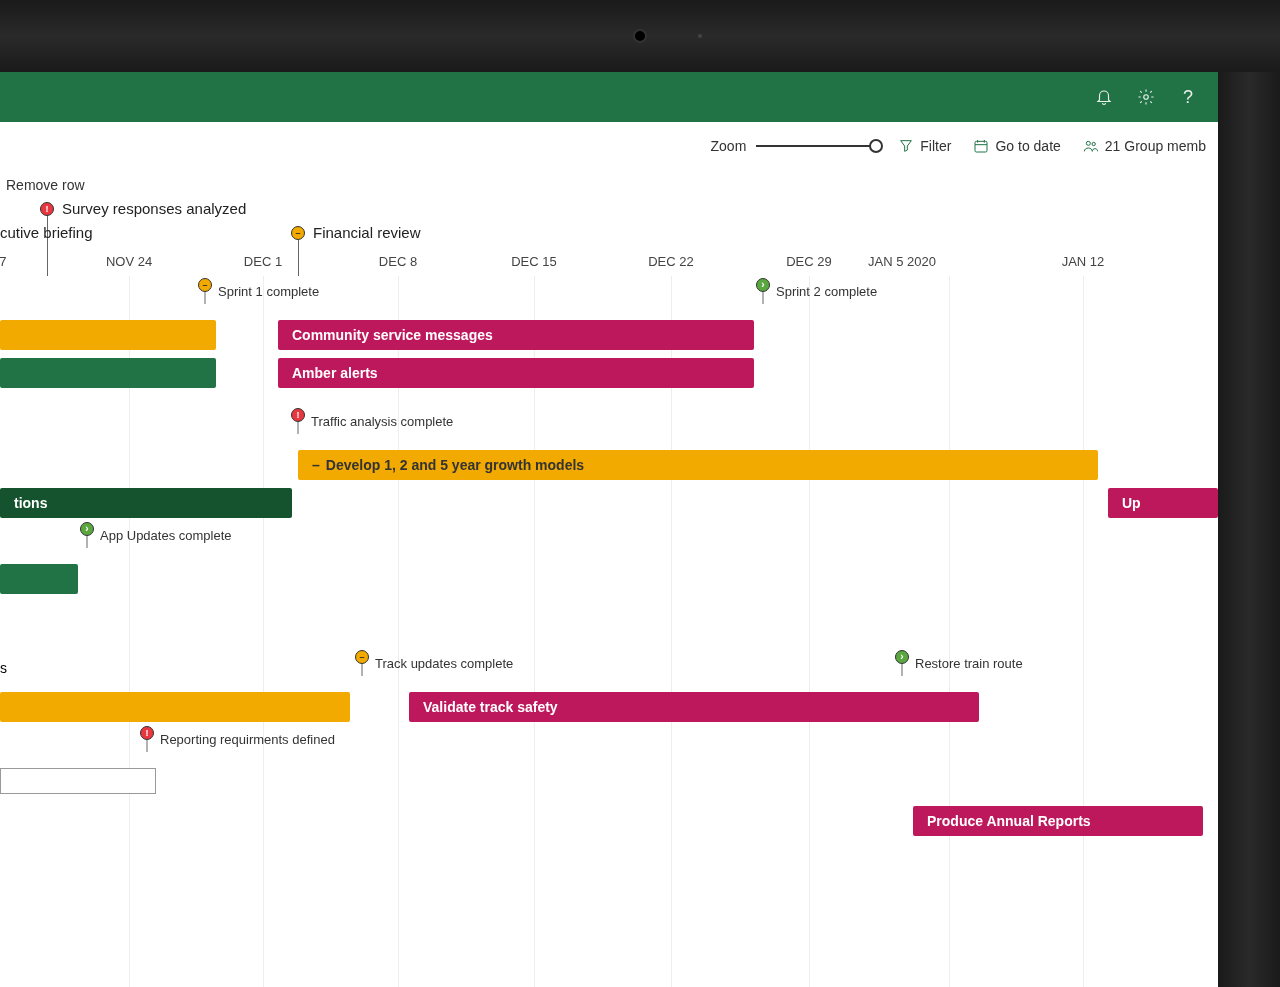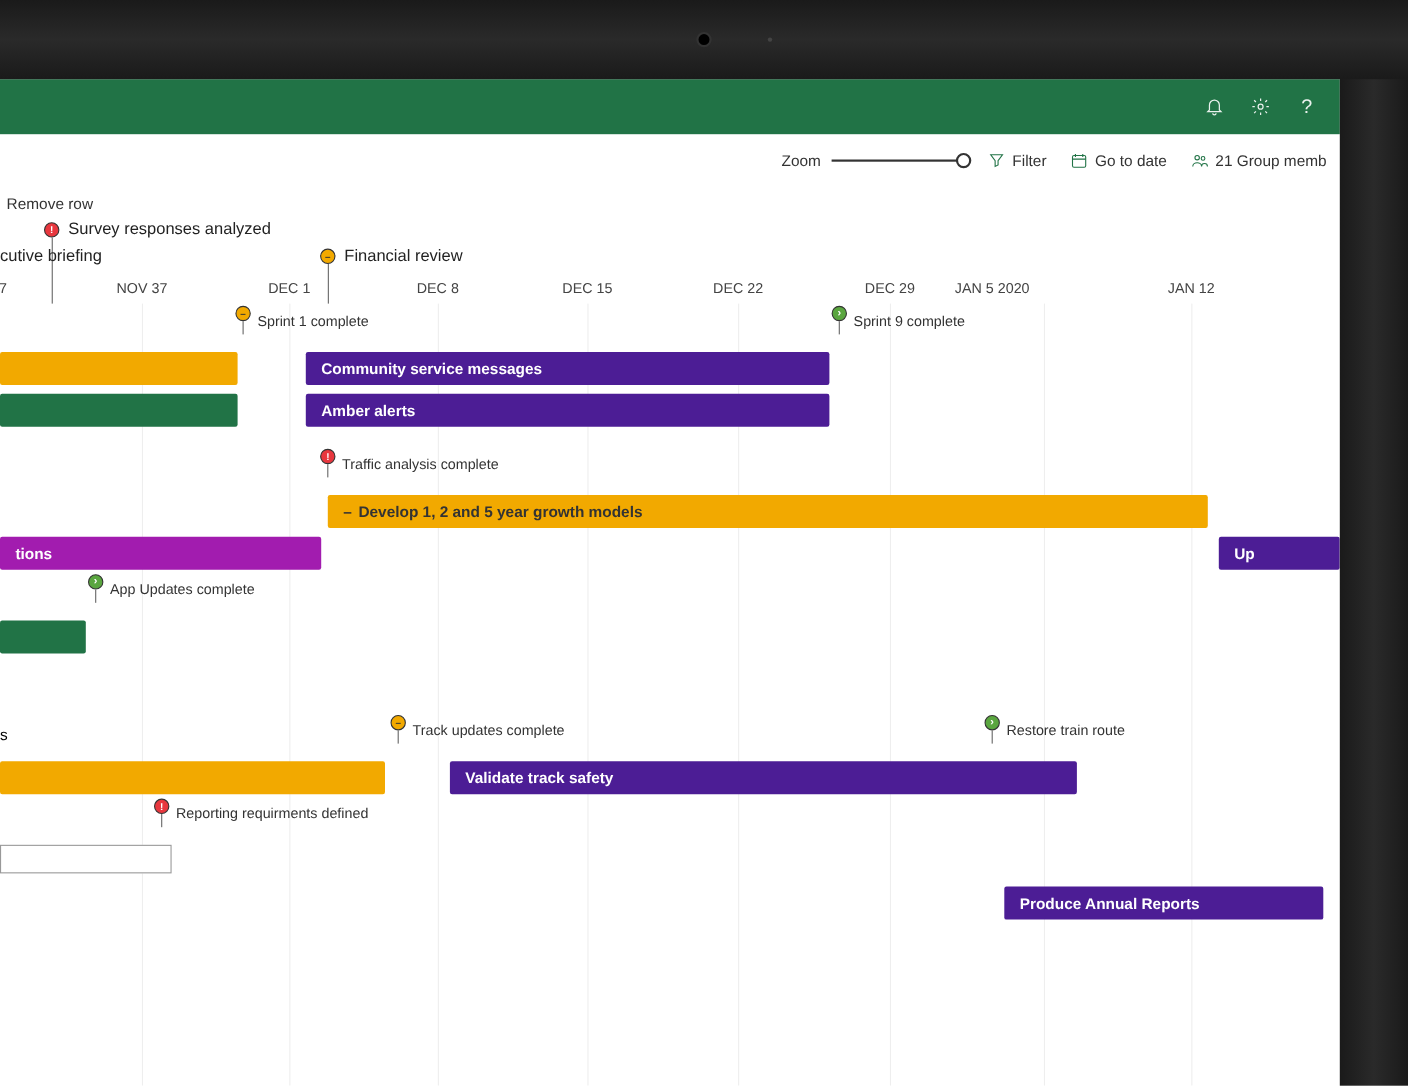--- a/index.html
+++ b/index.html
@@ -42,22 +42,22 @@
     .anno-pin.orange { background: #f2a900; color:#333; }
     .anno-stem { position: absolute; width: 1px; background: #666; }
     
     .rows { position: absolute; top: 78px; left: 0; right: 0; bottom: 0; }
     .row { position: relative; height: 38px; }
     .row.gap { height: 16px; }
     
     .bar { position: absolute; top: 4px; height: 30px; display: flex; align-items: center; padding: 0 14px; color: #fff; font-size: 14px; font-weight: 600; white-space: nowrap; border-radius: 2px; }
     .bar.orange { background: #f2a900; color: #333; }
     .bar.green { background: #217346; }
-    .bar.blue { background: #4c1d95; }
-    .bar.red { background: #a21caf; }
+    .bar.blue { background: #be185d; }
+    .bar.red { background: #14532d; }
     
     .milestone { position: absolute; display: flex; align-items: flex-start; gap: 6px; font-size: 13px; color: #333; }
     .pin { position: relative; width: 14px; height: 14px; border-radius: 50%; border: 1.5px solid #333; display: flex; align-items: center; justify-content: center; }
     .pin::after { content: ''; position: absolute; top: 13px; left: 50%; width: 1px; height: 12px; background: #666; transform: translateX(-50%); }
     .pin.green { background: #5aa63f; }
     .pin.green::before { content: '›'; color:#fff; font-size:10px; font-weight:bold; transform: translateY(-1px); }
     .pin.orange { background: #f2a900; }
     .pin.orange::before { content: '–'; font-size:9px; font-weight:bold; color:#333; }
     .pin.red { background: #e8373e; }
     .pin.red::before { content: '!'; color:#fff; font-size:9px; font-weight:bold; }
@@ -153,40 +153,40 @@
       </div>
       <div class="anno-stem" style="left:298px; top:40px; height:36px;"></div>
       <div class="anno" style="left:291px; top:24px;">
         <span class="anno-pin orange">–</span>
         <span>Financial review</span>
       </div>
     </div>
 
     <div class="time-axis">
       <span class="tick" style="left:-7px">V 17</span>
-      <span class="tick" style="left:129px">NOV 37</span>
+      <span class="tick" style="left:129px">NOV 24</span>
       <span class="tick" style="left:263px">DEC 1</span>
       <span class="tick" style="left:398px">DEC 8</span>
       <span class="tick" style="left:534px">DEC 15</span>
       <span class="tick" style="left:671px">DEC 22</span>
       <span class="tick" style="left:809px">DEC 29</span>
       <span class="tick" style="left:902px">JAN 5 2020</span>
       <span class="tick" style="left:1083px">JAN 12</span>
     </div>
 
     <div class="rows">
 
       <div class="row">
-        <div class="milestone" style="left:214px; top:0;">
+        <div class="milestone" style="left:198px; top:0;">
           <span class="pin orange"></span>
           <span class="m-label">Sprint 1 complete</span>
         </div>
         <div class="milestone" style="left:756px; top:0;">
           <span class="pin green"></span>
-          <span class="m-label">Sprint 9 complete</span>
+          <span class="m-label">Sprint 2 complete</span>
         </div>
       </div>
 
       <div class="row">
         <div class="bar orange" style="left:0; width:216px;"></div>
         <div class="bar blue" style="left:278px; width:476px;">
             <span>Community service messages</span>
           </div>
       </div>
 

